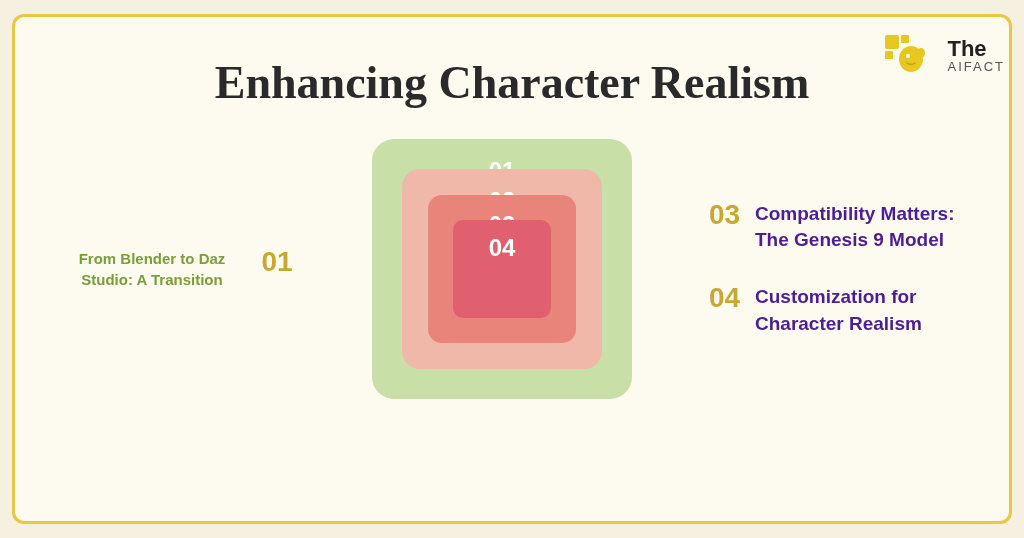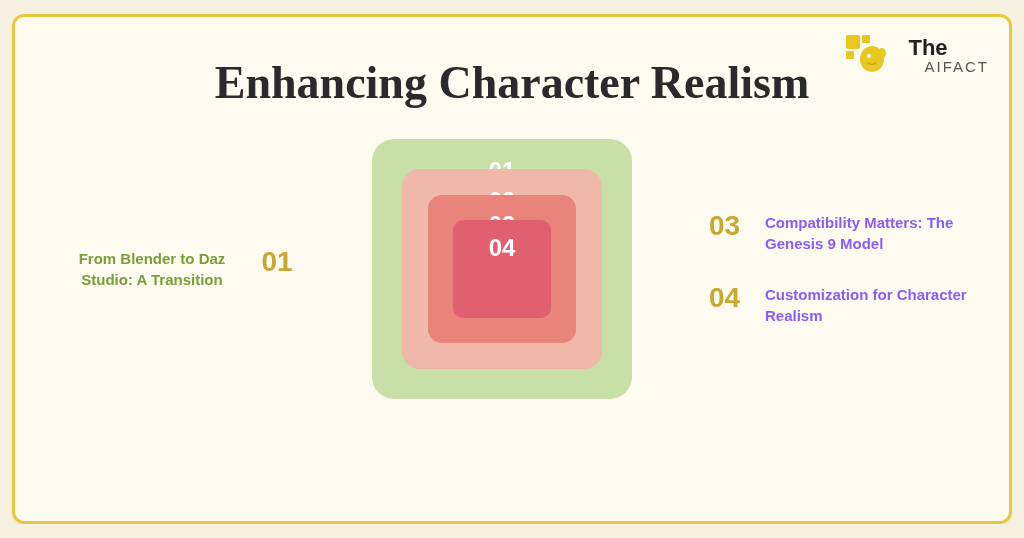--- a/index.html
+++ b/index.html
@@ -17,43 +17,42 @@
       border-radius: 12px;
       width: 1000px;
       min-height: 510px;
       position: relative;
       padding: 30px 40px 40px 40px;
     }
     
     .logo {
       position: absolute;
       top: 16px;
-      right: 20px;
+      right: 4px;
       display: flex;
       align-items: center;
       gap: 20px;
     }
     .logo-text-block {
       display: flex;
       flex-direction: column;
       line-height: 1;
     }
     .logo-the {
       font-size: 22px;
       font-weight: bold;
       color: #222;
       font-family: Arial, sans-serif;
       line-height: 1;
     }
     .logo-aifact {
-      font-size: 15px;
+      font-size: 13px;
       color: #555;
       font-family: Arial, sans-serif;
       letter-spacing: 2px;
-      margin-left: 16px;
     }
     
     .main-title {
       text-align: center;
       font-size: 46px;
       font-weight: bold;
       color: #2a2a2a;
       margin-top: 9px;
       margin-bottom: 30px;
       font-family: Georgia, serif;
@@ -113,26 +112,25 @@
     }
     .item-number-right {
       font-size: 28px;
       font-weight: bold;
       color: #c8a830;
       font-family: Arial, sans-serif;
       min-width: 36px;
       line-height: 1;
     }
     .item-label-right {
-      font-size: 15px;
-      color: #8b5cf6;
+      font-size: 19px;
+      color: #4c1d95;
       font-family: Arial, sans-serif;
       font-weight: 600;
       line-height: 1.4;
-      margin-left: 10px;
     }
     
     .center-boxes {
       display: flex;
       align-items: center;
       justify-content: center;
       flex: 1;
     }
     .box {
       border-radius: 18px;

